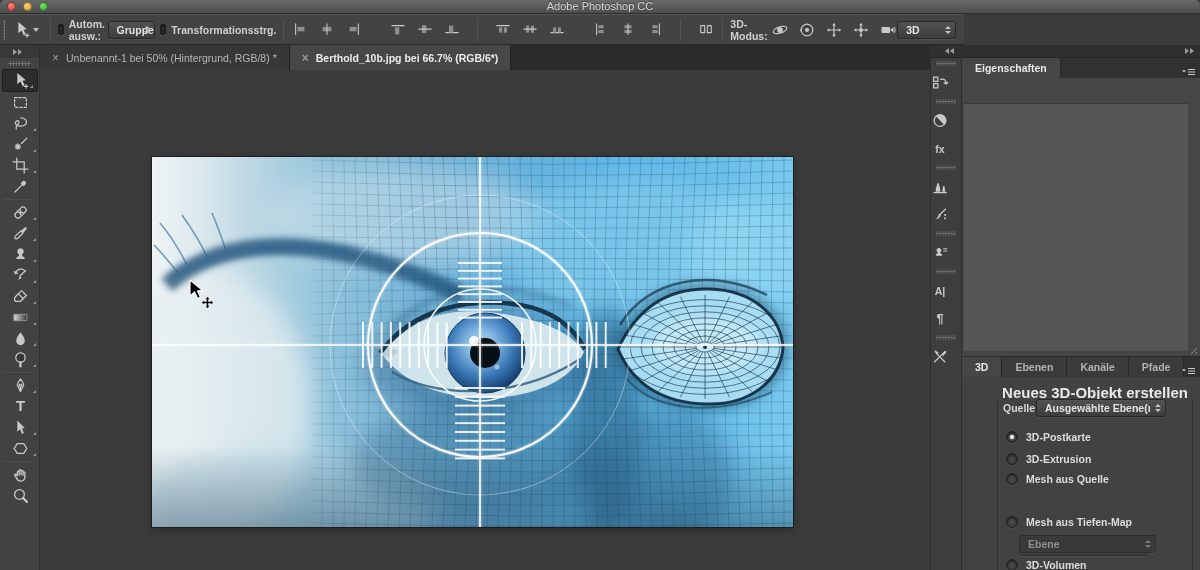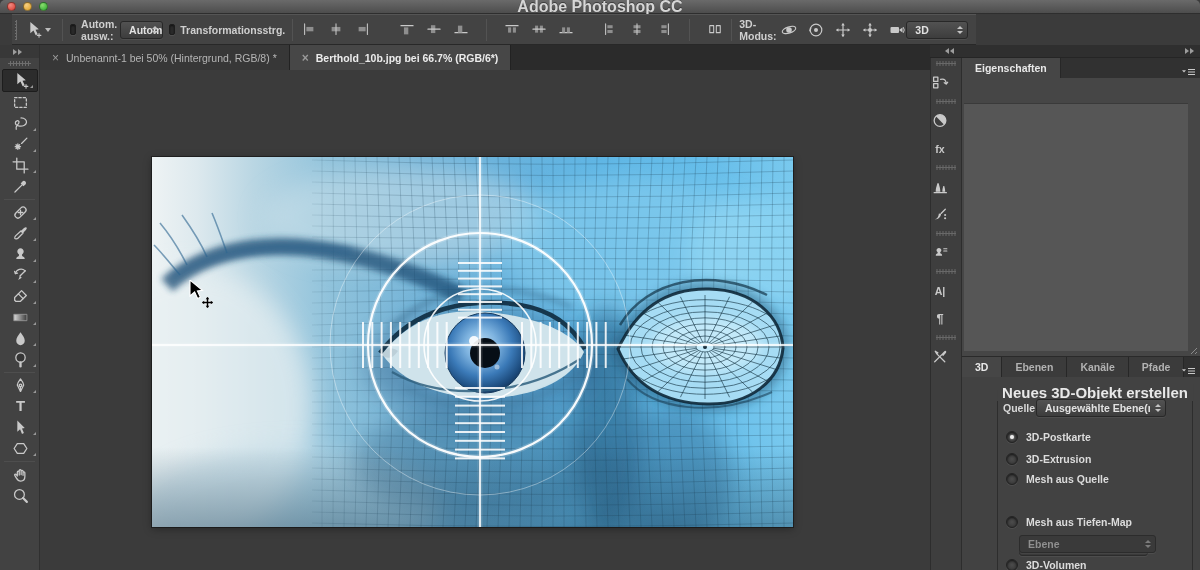--- a/index.html
+++ b/index.html
@@ -8,24 +8,24 @@
     font-family:"Liberation Sans",sans-serif;-webkit-font-smoothing:antialiased;}
   
   .titlebar{position:absolute;left:0;top:0;width:1200px;height:14px;
     background:linear-gradient(#6a6a6a,#4d4d4d);border-bottom:1px solid #2e2e2e;
     border-radius:5px 5px 0 0;display:flex;align-items:center;}
   .lights{display:flex;gap:7px;margin-left:7px;}
   .light{width:9px;height:9px;border-radius:50%;border:1px solid rgba(0,0,0,.4);}
   .light.red{background:radial-gradient(circle at 35% 30%,#f08a80,#d93a30);}
   .light.yellow{background:radial-gradient(circle at 35% 30%,#f6cf84,#dd9f23);}
   .light.green{background:radial-gradient(circle at 35% 30%,#8ade6e,#2aa72e);}
-  .title-text{position:absolute;left:0;right:0;text-align:center;font-size:16px;font-weight:bold;
+  .title-text{position:absolute;left:0;right:0;text-align:center;font-size:11px;font-weight:normal;
     color:#d6d6d6;text-shadow:0 -1px 0 rgba(0,0,0,.4);line-height:13px;}
   
-  .optionsbar{position:absolute;left:12px;top:14px;width:964px;height:31px;background:#434343;
+  .optionsbar{position:absolute;left:0;top:14px;width:964px;height:31px;background:#434343;
     border-top:1px solid #555;border-bottom:1px solid #282828;display:flex;align-items:center;
     color:#cfcfcf;font-size:10.5px;font-weight:bold;}
   .grip-v{width:4px;height:20px;margin:0 8px 0 3px;
     background-image:radial-gradient(#6e6e6e 1px,transparent 1.1px);background-size:3px 3px;}
   .opt-sep{width:1px;height:22px;background:#2e2e2e;border-right:1px solid #535353;margin:0 7px;}
   .caret-down{width:0;height:0;border-left:3.5px solid transparent;border-right:3.5px solid transparent;
     border-top:4px solid #bdbdbd;margin:0 4px 0 3px;}
   .checkbox{width:11px;height:11px;background:#2b2b2b;border:1px solid #1d1d1d;border-radius:2px;
     box-shadow:inset 0 1px 2px rgba(0,0,0,.6),0 1px 0 rgba(255,255,255,.07);margin-right:5px;}
   .ps-select{height:18px;background:linear-gradient(#525252,#3d3d3d);border:1px solid #282828;
@@ -137,21 +137,21 @@
           <path d="M5,1 L5,11.5 L8,9 L10,13.5 L12,12.5 L9.9,8.3 L13,7.8 Z" fill="#c9c9c9" stroke="none"></path>
           <path d="M11.5,13.5 h3.5 M13.2,11.8 v3.4" stroke-width="1"></path>
         </svg>
       </span>
     <span class="caret-down"></span>
     <span class="opt-sep"></span>
     <span class="checkbox"></span>
     <span>Autom. ausw.:</span>
     <span style="width:6px"></span>
     <span class="ps-select" style="width:56px">
-      <span>Autom</span>
+      <span>Gruppe</span>
       <span class="stepper">
           <i class="up"></i>
           <i class="dn"></i>
         </span>
     </span>
     <span style="width:12px"></span>
     <span class="checkbox"></span>
     <span>Transformationsstrg.</span>
     <span class="opt-sep"></span>
     <span class="opt-icons" id="alignIcons">

